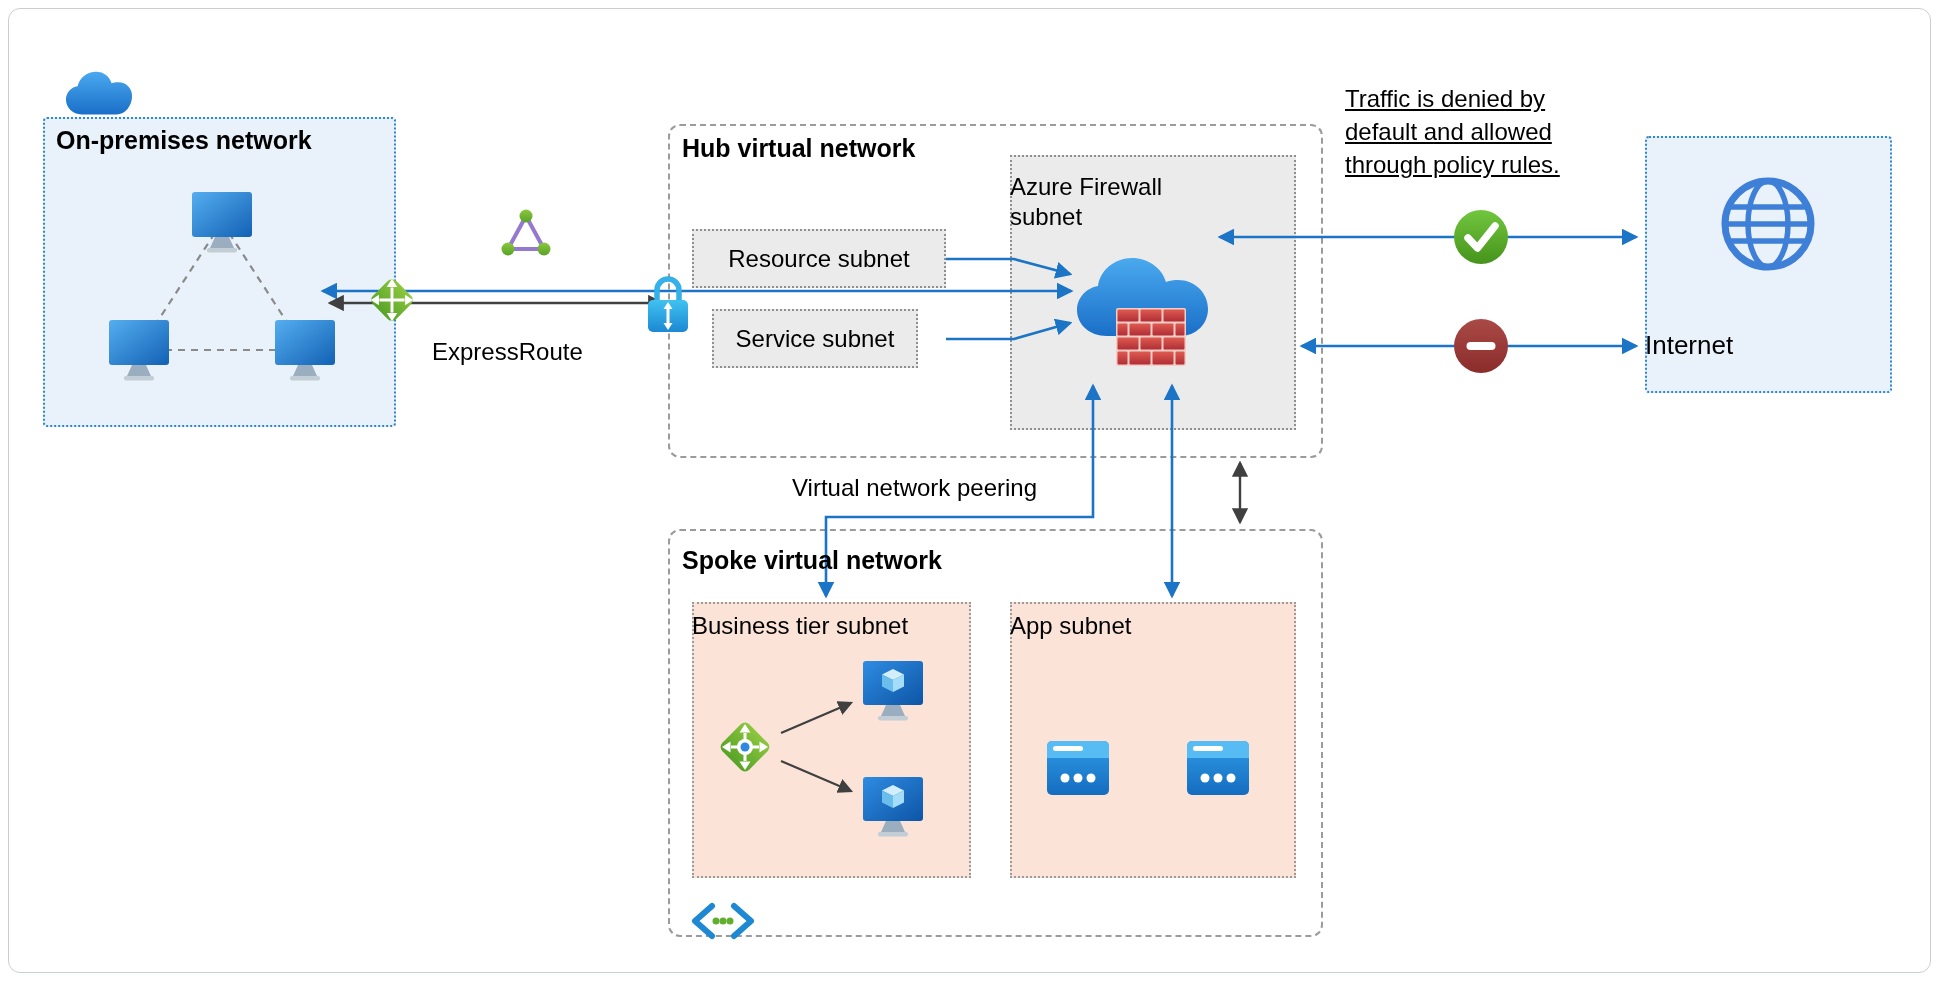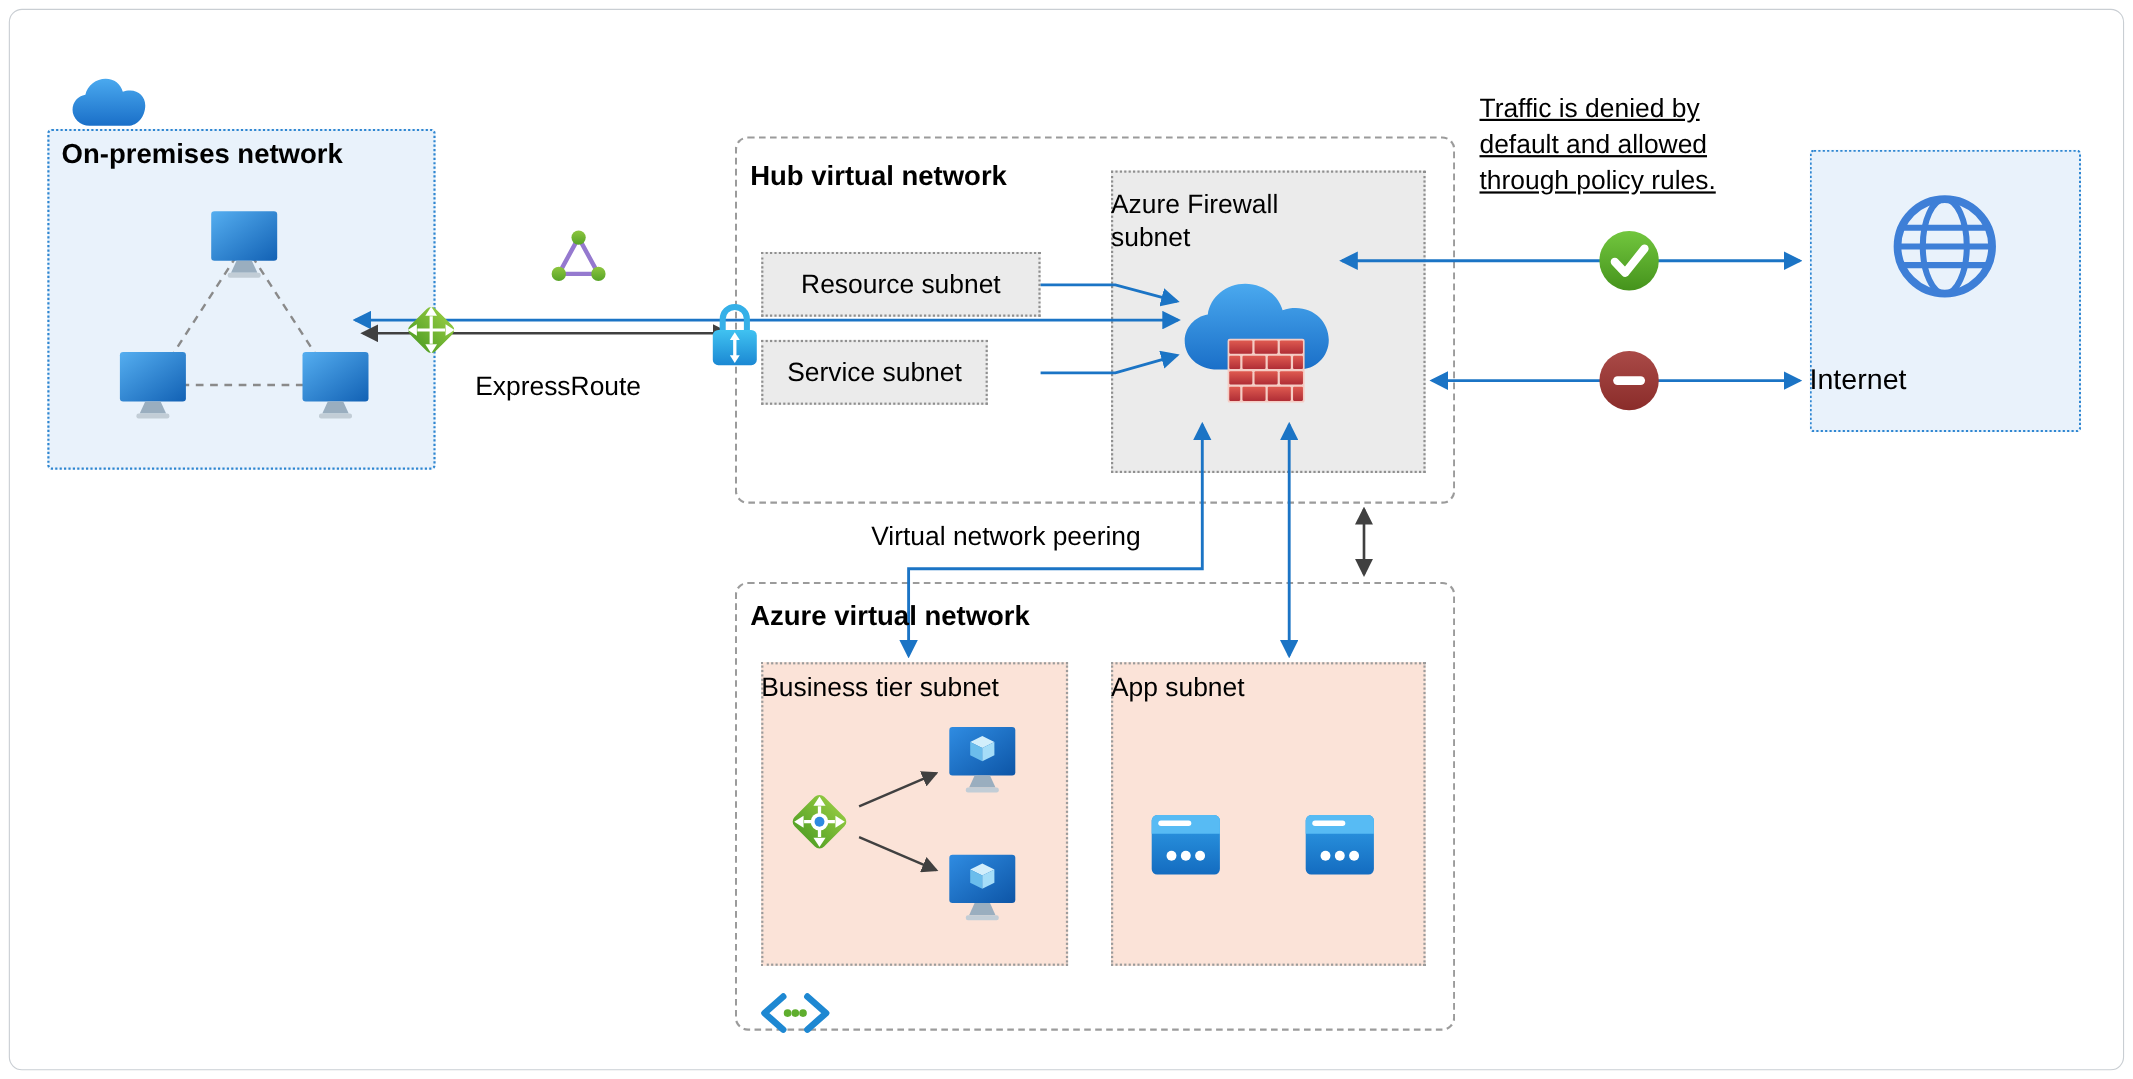--- a/index.html
+++ b/index.html
@@ -32,21 +32,21 @@
   <div class="outer-border"></div>
 
   <div class="box box-blue" style="left:43px;top:117px;width:353px;height:310px"></div>
   <div class="box box-dashed" style="left:668px;top:124px;width:655px;height:334px"></div>
   <div class="box box-blue" style="left:1645px;top:136px;width:247px;height:257px"></div>
   <div class="box box-dashed" style="left:668px;top:529px;width:655px;height:408px"></div>
 
   <div class="subnet subnet-gray subnet-flex" style="left:692px;top:229px;width:254px;height:59px">
     <span>Resource subnet</span>
   </div>
-  <div class="subnet subnet-gray subnet-flex" style="left:692px;top:309px;width:206px;height:59px">
+  <div class="subnet subnet-gray subnet-flex" style="left:712px;top:309px;width:206px;height:59px">
     <span>Service subnet</span>
   </div>
   <div class="subnet subnet-gray" style="left:1010px;top:155px;width:286px;height:275px"></div>
   <div class="subnet subnet-peach" style="left:692px;top:602px;width:279px;height:276px"></div>
   <div class="subnet subnet-peach" style="left:1010px;top:602px;width:286px;height:276px"></div>
 
   <svg class="connectors" width="1939" height="981" viewBox="0 0 1939 981">
     <defs>
       <marker id="mB" viewBox="0 0 10 10" refX="8.5" refY="5" markerWidth="6.5" markerHeight="6.5" orient="auto-start-reverse">
         <path d="M0,0 L10,5 L0,10 Z" fill="#1b74c5"></path>
@@ -284,23 +284,23 @@
       <path d="M26 8 L9 23 L26 38" stroke="#1e88d2" stroke-width="6" fill="none" stroke-linecap="round" stroke-linejoin="round"></path>
       <path d="M48 8 L65 23 L48 38" stroke="#1e88d2" stroke-width="6" fill="none" stroke-linecap="round" stroke-linejoin="round"></path>
       <circle cx="30" cy="23" r="3.5" fill="#5fae2e"></circle>
       <circle cx="37" cy="23" r="3.5" fill="#5fae2e"></circle>
       <circle cx="44" cy="23" r="3.5" fill="#5fae2e"></circle>
     </svg>
   </div>
 
   <div class="title" style="left:56px;top:126px">On-premises network</div>
   <div class="label center" style="left:432px;top:338px;width:200px">ExpressRoute</div>
-  <div class="title" style="left:682px;top:146px">Hub virtual network</div>
+  <div class="title" style="left:682px;top:134px">Hub virtual network</div>
   <div class="label center fw-label" style="left:1010px;top:172px;width:286px">
     <span>Azure Firewall subnet</span>
   </div>
   <div class="label note" style="left:1345px;top:82px;width:258px">Traffic is denied by default and allowed through policy rules.</div>
   <div class="label center" style="left:1645px;top:330px;width:247px;font-size:26px">Internet</div>
   <div class="label" style="left:792px;top:474px">Virtual network peering</div>
-  <div class="title" style="left:682px;top:546px">Azure virtual network</div>
+  <div class="title" style="left:682px;top:546px">Spoke virtual network</div>
   <div class="label center" style="left:692px;top:612px;width:279px">Business tier subnet</div>
   <div class="label center" style="left:1010px;top:612px;width:286px">App subnet</div>
 </div>
 
 </body></html>

